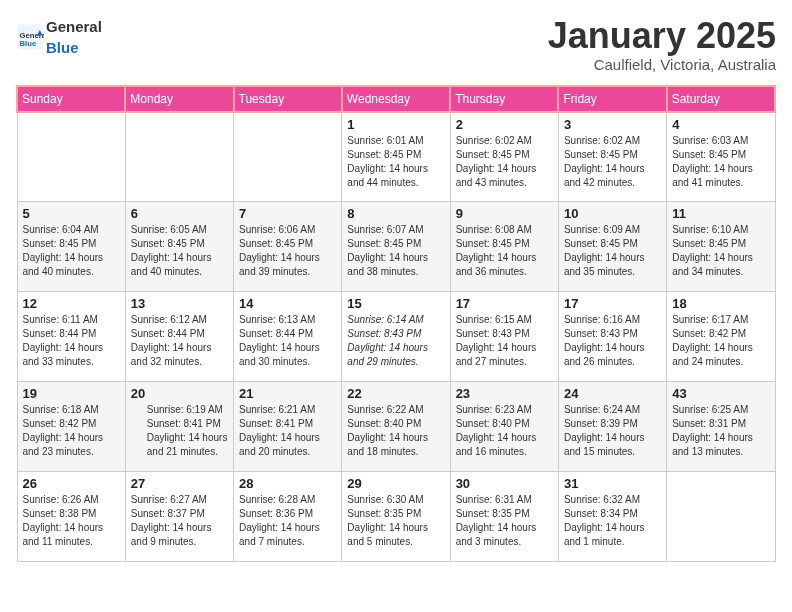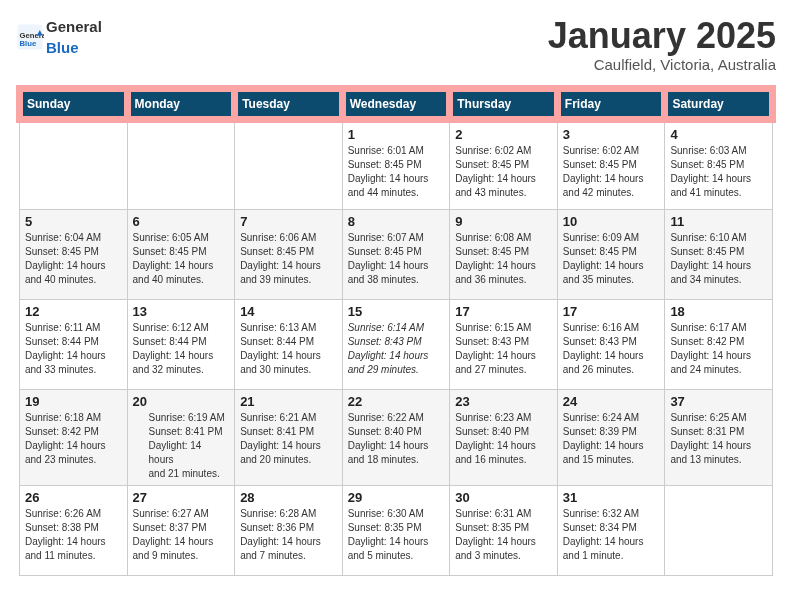--- a/index.html
+++ b/index.html
@@ -39,27 +39,27 @@
     .location {
       font-size: 15px;
       color: #555;
     }
     table {
       width: 100%;
       border-collapse: collapse;
       table-layout: fixed;
     }
     thead th {
-      background: #0c4a6e;
+      background: #ec4899;
       color: #fff;
       font-size: 12px;
-      font-weight: bold;
+      font-weight: normal;
       padding: 5px 4px;
       text-align: left;
-      border: 7px solid #fca5a5;
+      border: 2px solid #fca5a5;
     }
     tbody td {
       border: 1px solid #ccc;
       vertical-align: top;
       padding: 4px 5px;
       height: 90px;
       background: #fff;
       font-size: 10.5px;
       color: #333;
     }
@@ -287,21 +287,21 @@
 and 16 minutes.</div>
         </td>
         <td>
           <span class="day-num">24</span>
           <div class="day-info" style="white-space: pre-line;">Sunrise: 6:24 AM
 Sunset: 8:39 PM
 Daylight: 14 hours
 and 15 minutes.</div>
         </td>
         <td>
-          <span class="day-num">37</span>
+          <span class="day-num">43</span>
           <div class="day-info" style="white-space: pre-line;">Sunrise: 6:25 AM
 Sunset: 8:31 PM
 Daylight: 14 hours
 and 13 minutes.</div>
         </td>
       </tr>
       <tr>
         <td>
           <span class="day-num">26</span>
           <div class="day-info" style="white-space: pre-line;">Sunrise: 6:26 AM

